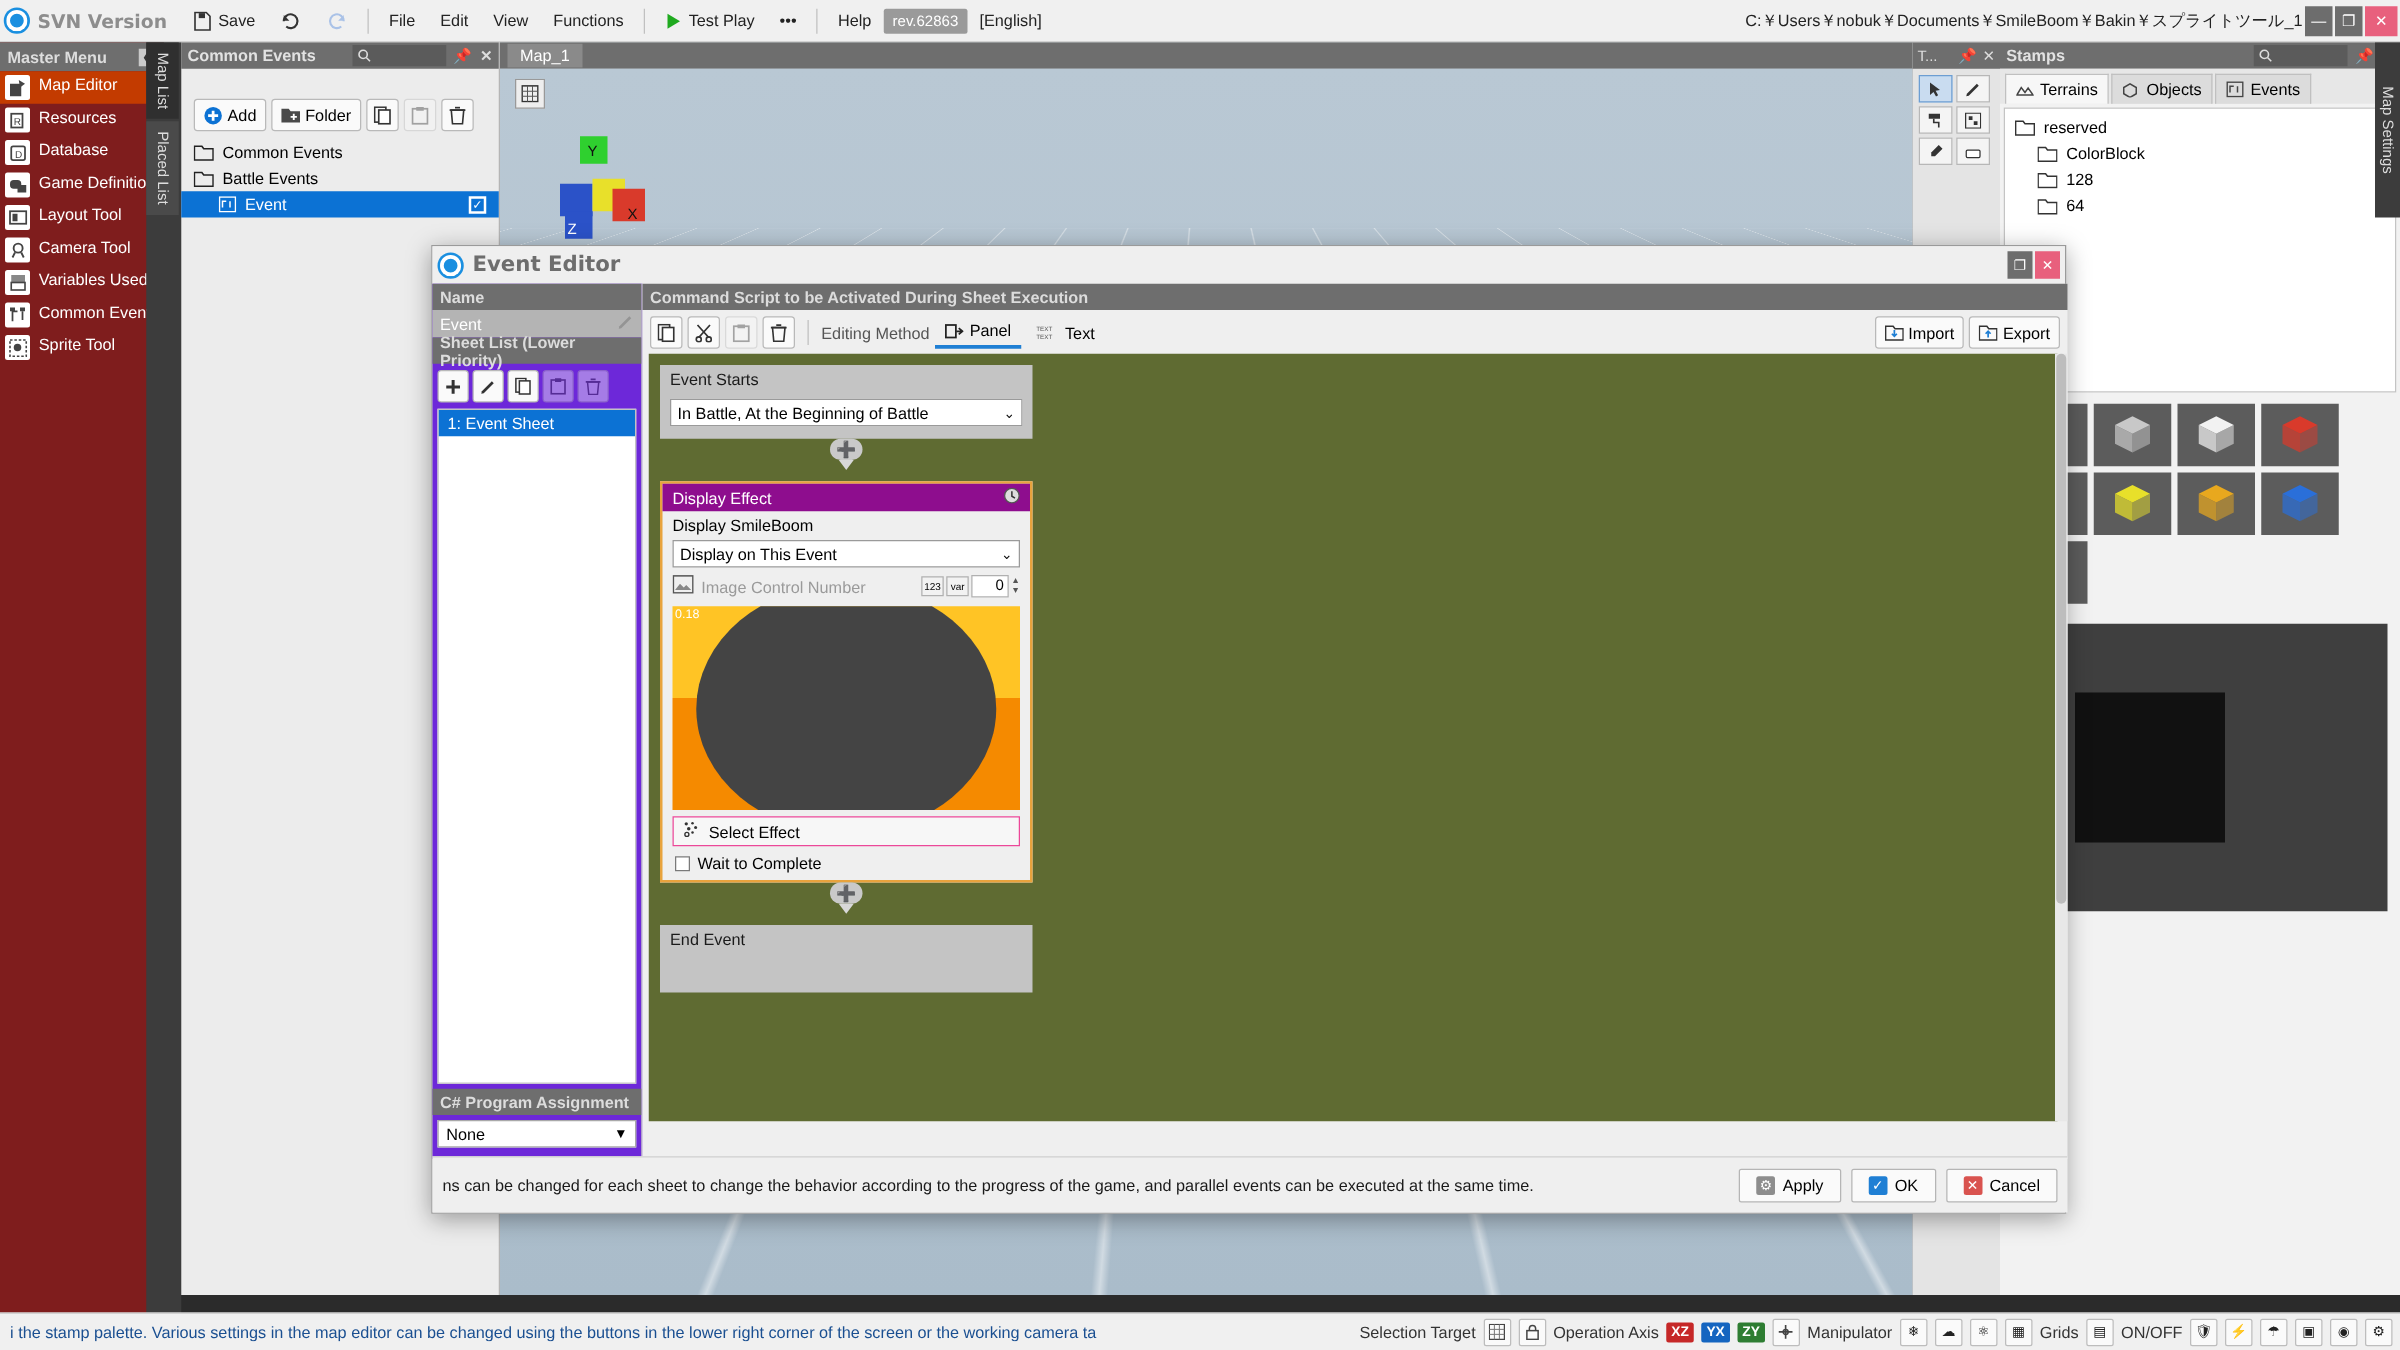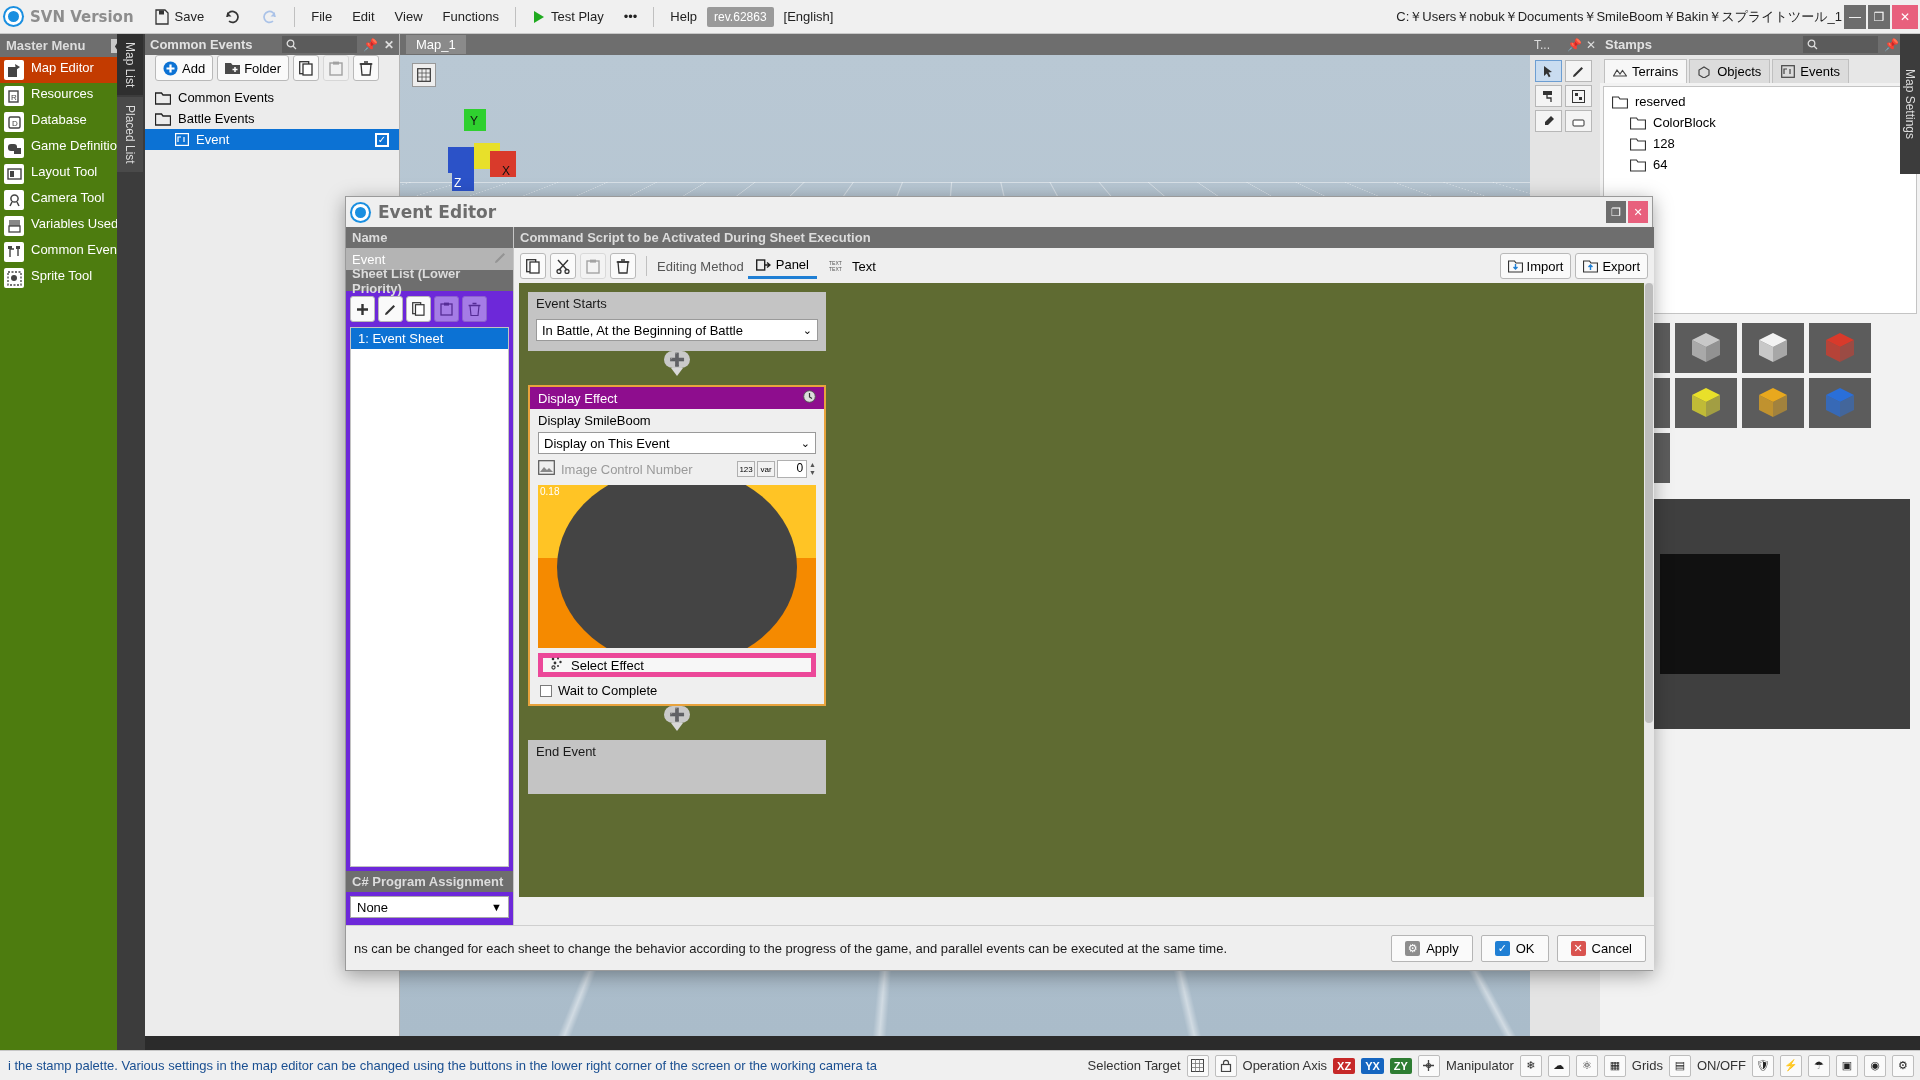--- a/index.html
+++ b/index.html
@@ -21,21 +21,21 @@
   .tb-sep { width:1px; height:20px; background:#c0c0c0; margin:0 6px; }
   .tb-rev { background:#9a9a9a; color:#fff; padding:3px 7px; border-radius:2px; font-size:12px; }
   .tb-lang { color:#222; padding:0 10px; }
   .tb-path { margin-left:auto; color:#222; font-size:13px; padding-right:2px; }
   .wbtn { width:22px; height:24px; display:flex; align-items:center; justify-content:center;
     background:#6d6d6d; color:#fff; font-size:12px; margin-right:2px; cursor:pointer; }
   .wbtn.close { background:#e8607d; width:26px; }
   .icon-svg { display:block; }
 
   
-  #master { position:absolute; left:0; top:34px; width:131px; height:1022px; background:#4d7c0f; }
+  #master { position:absolute; left:0; top:34px; width:131px; height:1022px; background:#7f1d1d; }
   .mm-head { background:#6e6e6e; color:#ddd; font-weight:bold; font-size:13px;
     padding:4px 6px; display:flex; align-items:center; justify-content:space-between; }
   .mm-head .coll { background:#c9c9c9; color:#333; width:14px; height:14px; font-size:10px;
     display:flex; align-items:center; justify-content:center; cursor:pointer; }
   .mm-item { display:flex; gap:7px; padding:3px 4px; color:#fff;
     cursor:pointer; height:26px; }
   .mm-item.active { background:#c33b00; }
   .mm-ico { width:20px; height:20px; background:#fff; border-radius:2px; flex:0 0 20px;
     display:flex; align-items:center; justify-content:center; }
   .mm-label { font-size:13px; white-space:nowrap; }
@@ -49,21 +49,21 @@
   
   #cevents { position:absolute; left:145px; top:34px; width:255px; height:1002px;
     background:#ececec; border-right:1px solid #b5b5b5; }
   .pnl-head { background:#6e6e6e; color:#e2e2e2; font-weight:bold; font-size:13px;
     height:21px; display:flex; align-items:center; padding:0 5px; }
   .pnl-head .sp { flex:1; }
   .pnl-search { width:75px; height:17px; background:#5b5b5b; display:flex; align-items:center;
     justify-content:flex-start; padding-left:4px; cursor:pointer;}
   .pnl-icons { display:flex; gap:6px; align-items:center; margin-left:6px; }
   .pnl-icons span { cursor:pointer; color:#ddd; font-size:12px; }
-  .ce-toolbar { display:flex; align-items:center; gap:4px; padding:0 10px 6px 10px; }
+  .ce-toolbar { display:flex; align-items:center; gap:4px; padding:24px 10px 6px 10px; }
   .tbtn { display:flex; align-items:center; gap:4px; border:1px solid #b9b9b9; background:#fafafa;
     border-radius:3px; padding:3px 7px; height:26px; cursor:pointer; font-size:13px; }
   .tbtn.sq { padding:3px 5px; }
   .tbtn.dis { opacity:.4; }
   .ce-row { display:flex; align-items:center; gap:7px; padding:3px 10px; height:21px; cursor:pointer; }
   .ce-row.sel { background:#0c72d4; color:#fff; }
   .ce-row.indent { padding-left:30px; }
   .ce-chk { margin-left:auto; width:14px; height:14px; border:2px solid #fff; display:flex;
     align-items:center; justify-content:center; color:#fff; font-size:10px; }
 
@@ -183,21 +183,21 @@
   .num-box { display:flex; align-items:center; gap:2px; }
   .num-ico { width:18px; height:16px; border:1px solid #b0b0b0; background:#f2f2f2;
     font-size:8px; display:flex; align-items:center; justify-content:center; cursor:pointer; }
   .num-inp { width:30px; height:18px; border:1px solid #b0b0b0; background:#fff; text-align:right;
     padding-right:3px; font-size:12px; }
   .preview { margin:3px 8px; height:163px; position:relative; overflow:hidden;
     background:linear-gradient(180deg,#ffc425 0%,#ffc425 45%,#f58a00 45%,#f58a00 100%); }
   .preview .circ { position:absolute; left:50%; top:50%; transform:translate(-50%,-50%);
     width:240px; height:200px; border-radius:50%; background:#444444; }
   .preview .tag { position:absolute; left:2px; top:1px; color:#fff; font-size:10px; z-index:3; }
-  .selrow { margin:5px 8px 0 8px; background:#f7f7f7; border:5px solid #ec4899; height:24px;
+  .selrow { margin:5px 8px 0 8px; background:#f7f7f7; border:1px solid #ec4899; height:24px;
     display:flex; align-items:center; gap:7px; padding:0 6px; cursor:pointer; font-size:13px; }
   .chkrow { display:flex; align-items:center; gap:6px; padding:6px 10px; font-size:13px; cursor:pointer;}
   .chkbox { width:12px; height:12px; border:1px solid #7a7a7a; background:#fff; }
 
   .ee-footer { position:absolute; left:0; bottom:0; width:1308px; height:45px; background:#efefef;
     border-top:1px solid #cfcfcf; display:flex; align-items:center; padding:0 8px; gap:8px; }
   .ee-foot-note { color:#1a1a1a; font-size:13px; flex:1; overflow:hidden; white-space:nowrap; }
   .fbtn { display:flex; align-items:center; gap:6px; border:1px solid #b5b5b5; background:#fafafa;
     padding:5px 13px; border-radius:2px; cursor:pointer; font-size:13px; }
   .fico { width:15px; height:15px; display:flex; align-items:center; justify-content:center;

